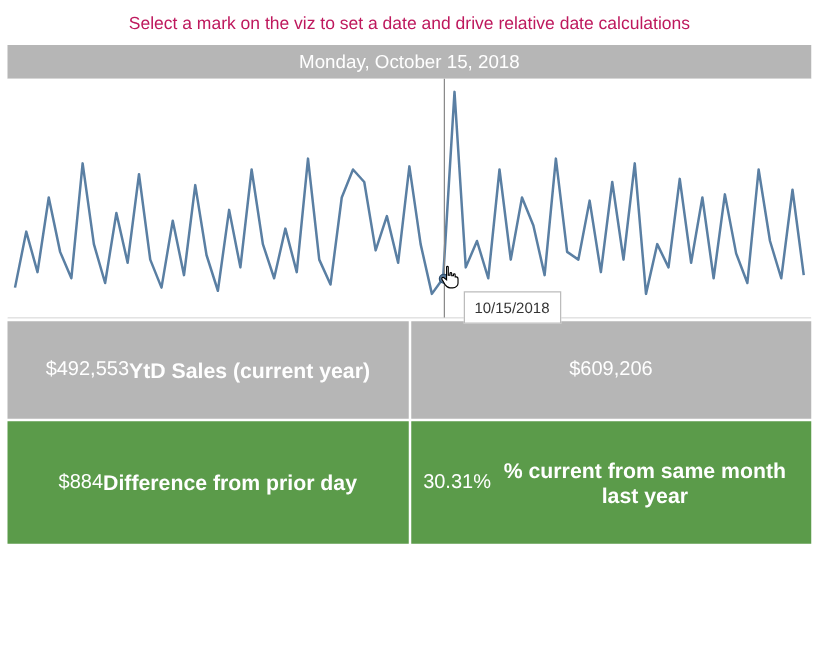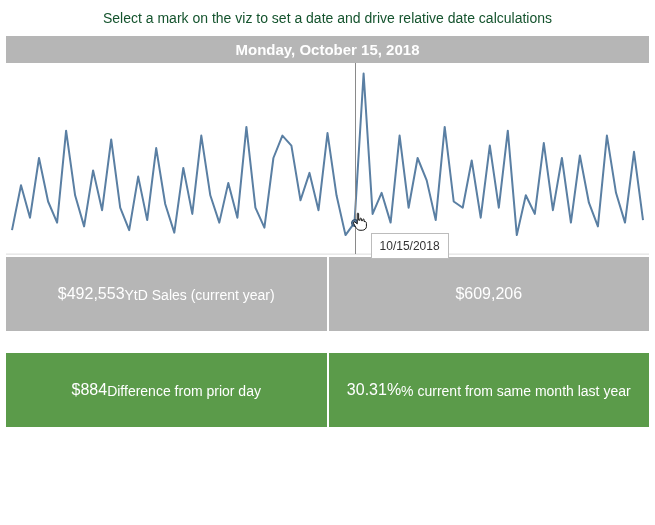--- a/index.html
+++ b/index.html
@@ -14,30 +14,30 @@
   .container {
     width: 655px;
     height: 525px;
     display: flex;
     flex-direction: column;
     padding: 6px 6px 8px 6px;
   }
   .instruction {
     text-align: center;
     font-size: 14px;
-    color: #14532d;
+    color: #be185d;
     padding: 4px 0 10px 0;
     font-weight: 300;
   }
   .date-bar {
     background: #b6b6b6;
     color: #ffffff;
     text-align: center;
     font-size: 15px;
-    font-weight: 700;
+    font-weight: 400;
     padding: 5px 0;
   }
   .chart-area {
     position: relative;
     background: #ffffff;
     height: 192px;
     width: 100%;
     border-bottom: 1px solid #eee;
   }
   .chart-area svg { display: block; }
@@ -78,23 +78,23 @@
   }
   .metric-cell {
     flex: 1;
     display: flex;
     align-items: center;
     justify-content: center;
     text-align: center;
     padding: 28px 10px;
   }
   .metric-gray { background: #b6b6b6; color: #ffffff; }
-  .metric-green { background: #5b9b4a; color: #ffffff; margin-top: 20px; }
+  .metric-green { background: #5b9b4a; color: #ffffff; }
   .metric-value { font-size: 16px; font-weight: 300; }
-  .metric-label { font-size: 14px; font-weight: 400; margin-top: 2px; }
+  .metric-label { font-size: 17px; font-weight: 700; margin-top: 2px; }
 </style>
 </head>
 <body>
 
 <div class="container">
 
   <div class="instruction">Select a mark on the viz to set a date and drive relative date calculations</div>
 
   <div class="date-bar">Monday, October 15, 2018</div>
 

